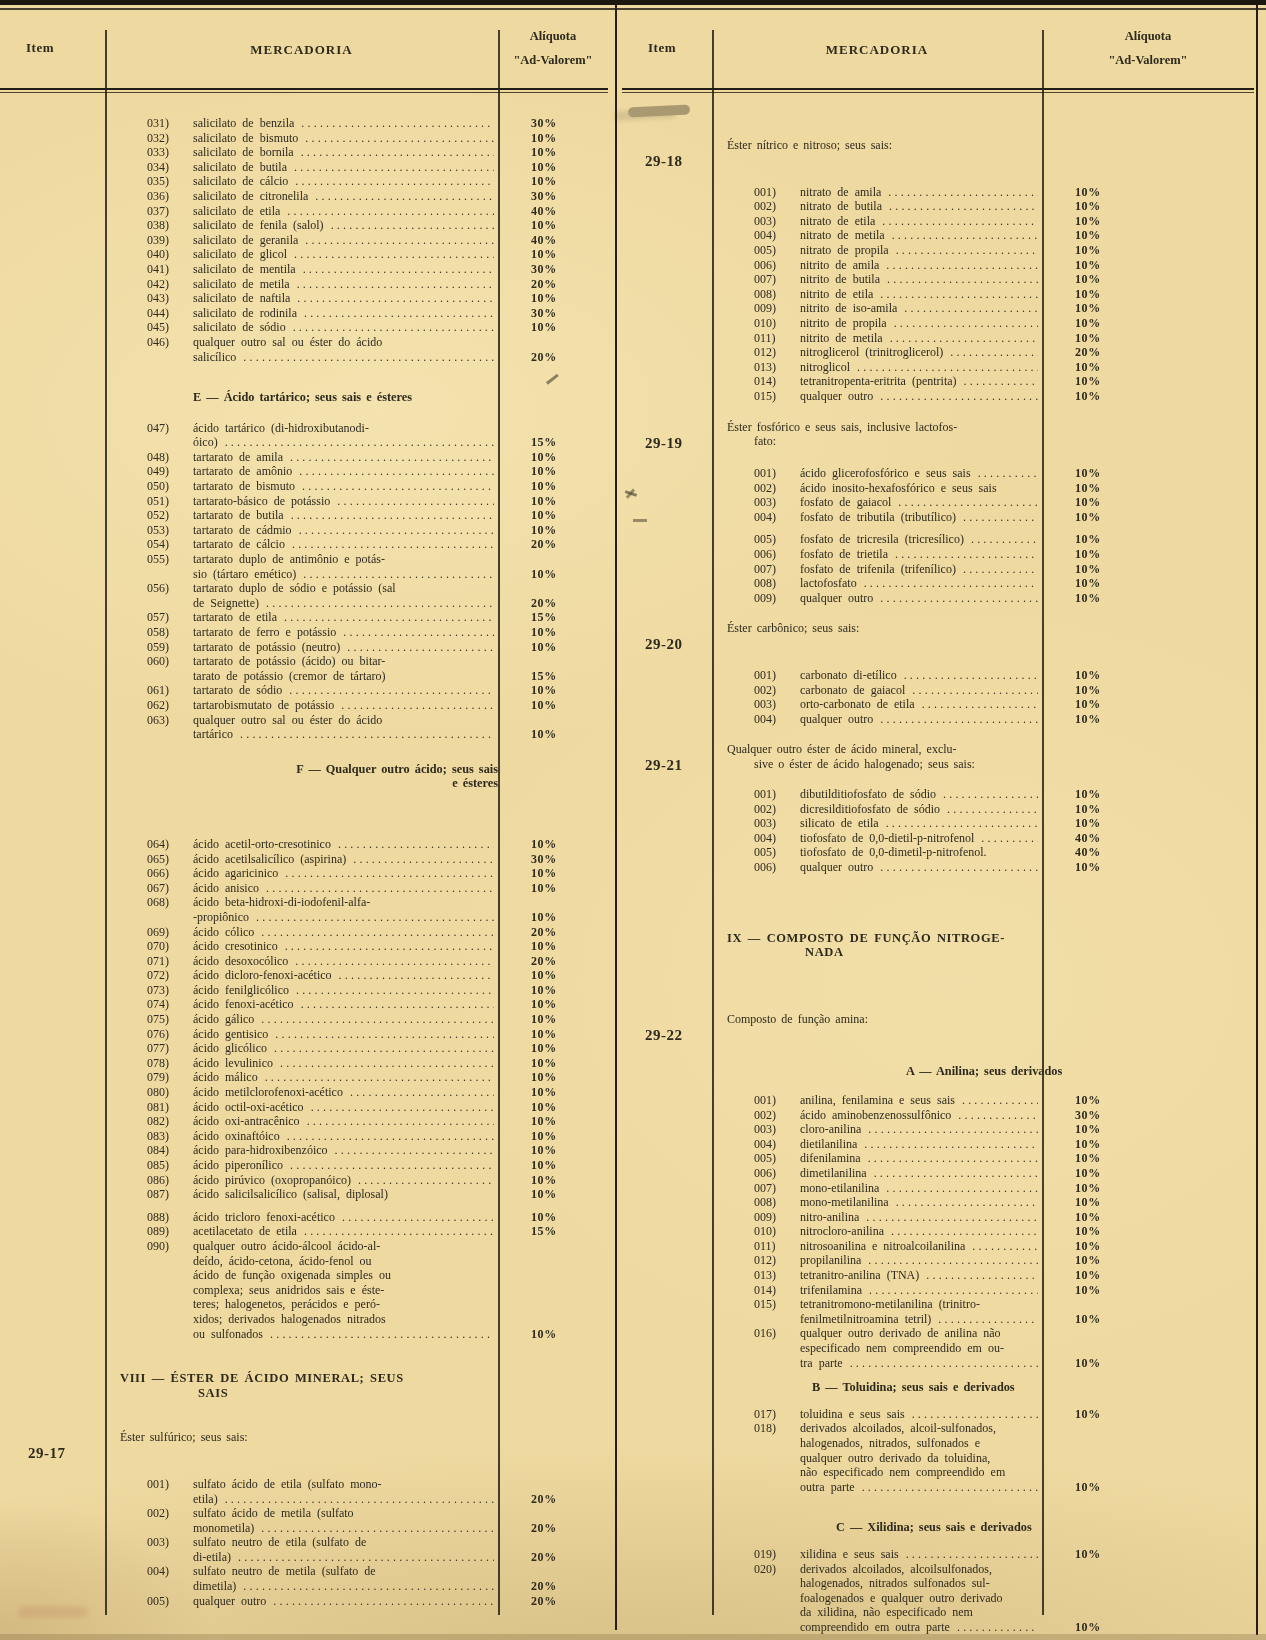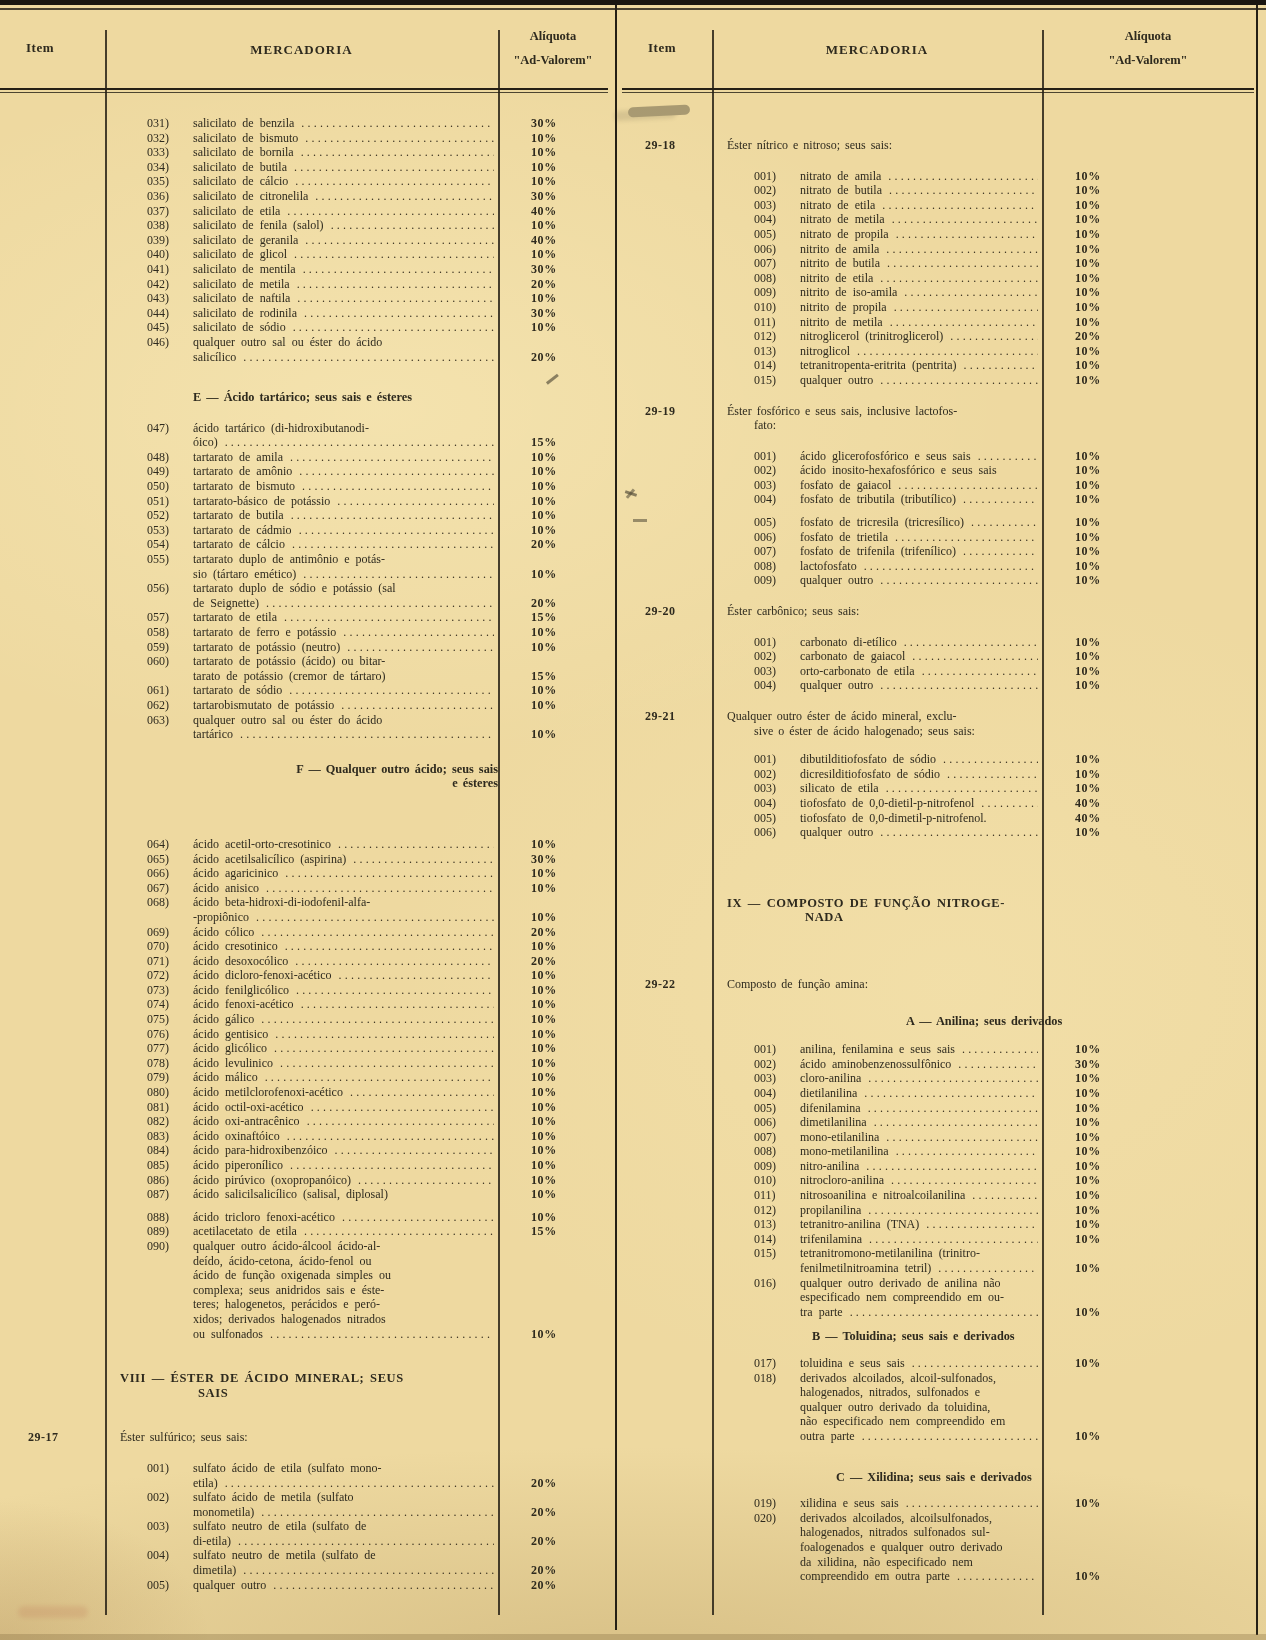--- a/index.html
+++ b/index.html
@@ -37,22 +37,22 @@
        font-weight:bold;font-size:13px;letter-spacing:1px;}
   .hc3{position:absolute;top:12px;right:0;width:var(--pct);text-align:center;font-weight:bold;
        font-size:12.5px;line-height:24px;}
   .headrule{position:absolute;top:76px;left:0;right:0;}
   .headrule .a{height:2px;background:#241f14;}
   .headrule .b{height:1px;background:#241f14;margin-top:2px;opacity:.8;}
 
   .rows{position:relative;padding-top:24px;font-size:12px;line-height:14.6px;}
   .row{display:flex;align-items:stretch;}
   .c1{flex:0 0 var(--c1);}
-  .c1.code{font-weight:bold;padding-left:var(--codepad);font-size:12px;letter-spacing:.5px;
-           box-sizing:border-box;}
+  .c1.code{font-weight:bold;padding-left:var(--codepad);font-size:15px;letter-spacing:.5px;
+           box-sizing:border-box;margin-top:16px;}
   .num{flex:0 0 46px;margin-left:42px;white-space:nowrap;}
   .txt{flex:1;min-width:0;word-spacing:3px;}
   .ln{white-space:nowrap;}
   .ln.last{display:flex;white-space:nowrap;}
   .w{white-space:pre;}
   .lead{flex:1 1 0;min-width:0;overflow:hidden;white-space:nowrap;margin:0 4px 0 7px;}
   .lead::before{content:"..................................................................................";
     letter-spacing:3.2px;color:#3b3322;}
   .pct{flex:0 0 var(--pct);box-sizing:border-box;padding-left:var(--pctpad);font-weight:bold;
        align-self:flex-end;letter-spacing:.6px;white-space:nowrap;}

